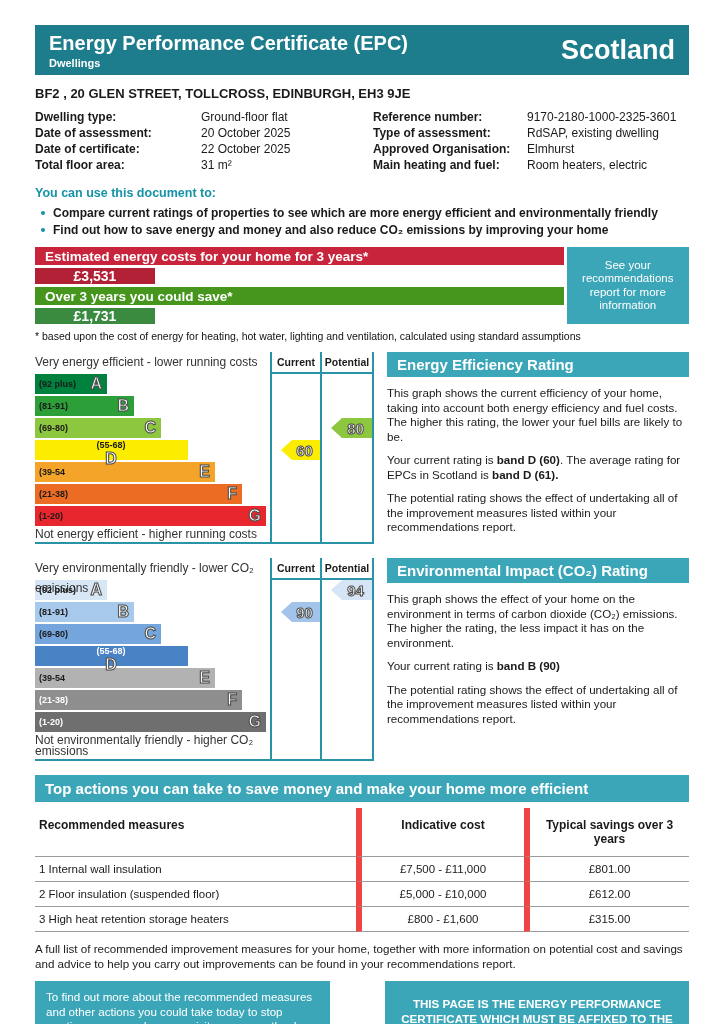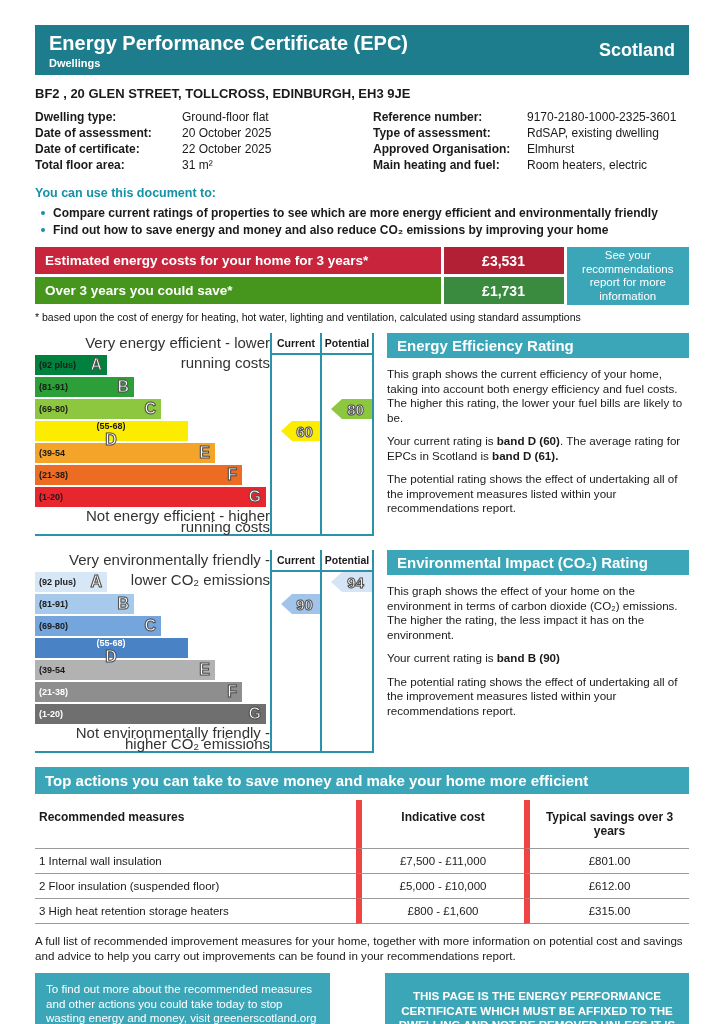--- a/index.html
+++ b/index.html
@@ -5,56 +5,56 @@
   * { margin:0; padding:0; box-sizing:border-box; }
   body { background:#e8e8e8; font-family:"Liberation Sans", sans-serif; }
   .page { width:724px; height:1024px; background:#ffffff; margin:0 auto; position:relative;
           padding:25px 35px 0 35px; color:#1a1a1a; overflow:hidden; }
 
   
   .hdr { background:#1e7d8c; color:#fff; height:50px; display:flex; justify-content:space-between;
          align-items:center; padding:0 14px; }
   .hdr-title { font-size:20px; font-weight:bold; line-height:22px; }
   .hdr-sub { font-size:11px; font-weight:bold; margin-top:3px; }
-  .hdr-region { font-size:18px; font-weight:bold; }
+  .hdr-region { font-size:27px; font-weight:bold; }
 
   .address { font-weight:bold; font-size:13px; margin-top:11px; }
 
   
   .details { display:flex; margin-top:8px; font-size:12px; line-height:16px; }
   .details-col.left { width:338px; }
   .details-col.right { flex:1; }
   .detail-row { display:flex; }
   .detail-label { font-weight:bold; }
-  .left .detail-label { width:147px; }
+  .left .detail-label { width:166px; }
   .right .detail-label { width:154px; }
 
   
   .usage-head { color:#1592a6; font-weight:bold; font-size:12.5px; margin-top:13px; }
   .bullets { margin-top:6px; }
   .bullet-row { display:flex; align-items:flex-start; font-weight:bold; font-size:12px; line-height:15px; margin-top:2px; }
   .bullet-dot { width:4px; height:4px; border-radius:50%; background:#1592a6; margin:5px 8px 0 6px; flex:0 0 auto; }
 
   
   .costs { display:flex; margin-top:9px; }
   .cost-rows { width:531px; display:flex; flex-direction:column; gap:3px; }
-  .cost-row { display:flex; height:27px; gap:3px; }
+  .cost-row { display:flex; height:37px; gap:3px;flex-direction:column; }
   .cost-label { flex:1; color:#fff; font-weight:bold; font-size:13.5px; display:flex; align-items:center; padding-left:10px; }
   .cost-value { width:120px; color:#fff; font-weight:bold; font-size:14px; display:flex; align-items:center; justify-content:center; }
   .r1 .cost-label { background:#c8243b; } .r1 .cost-value { background:#b12034; }
   .r2 .cost-label { background:#46951d; } .r2 .cost-value { background:#3a8a40; }
   .cost-note { width:123px; margin-left:3px; background:#3ca6b9; color:#fff; font-size:11.5px; line-height:13.5px;
                display:flex; align-items:center; justify-content:center; text-align:center; padding:2px 5px; }
   .footnote { font-size:10.5px; margin-top:6px; color:#111; }
 
   
   .section-row { display:flex; margin-top:10px; }
   .chart { width:341px; display:flex; border-bottom:2px solid #2b93a8; align-items:stretch; }
   .band-col { width:235px; padding-top:0; }
-  .chart-cap { font-size:15px; color:#333;text-align:right; }
+  .chart-cap { font-size:12px; color:#333; }
   .chart-cap.top { height:22px; line-height:20px; }
   .chart-cap.bottom { margin-top:3px; line-height:11px; padding-bottom:2px; }
   .bands { }
   .band { height:20px; margin-bottom:2px; display:flex; align-items:center; justify-content:space-between; padding:0 5px 0 4px; }
   .w1{width:72px;} .w2{width:99px;} .w3{width:126px;} .w4{width:153px;flex-direction:column;} .w5{width:180px;} .w6{width:207px;gap:18px;} .w7{width:231px;}
   .range { font-size:9px; font-weight:bold; }
   .letter { font-size:16px; font-weight:bold; color:#fff; -webkit-text-stroke:1px #4d4d4d; text-shadow:0 0 1px #555; }
   .rating-col { border-left:2px solid #2b93a8; }
   .rating-col.last { border-right:2px solid #2b93a8; width:54px; }
   .rating-col.first { width:50px; }

